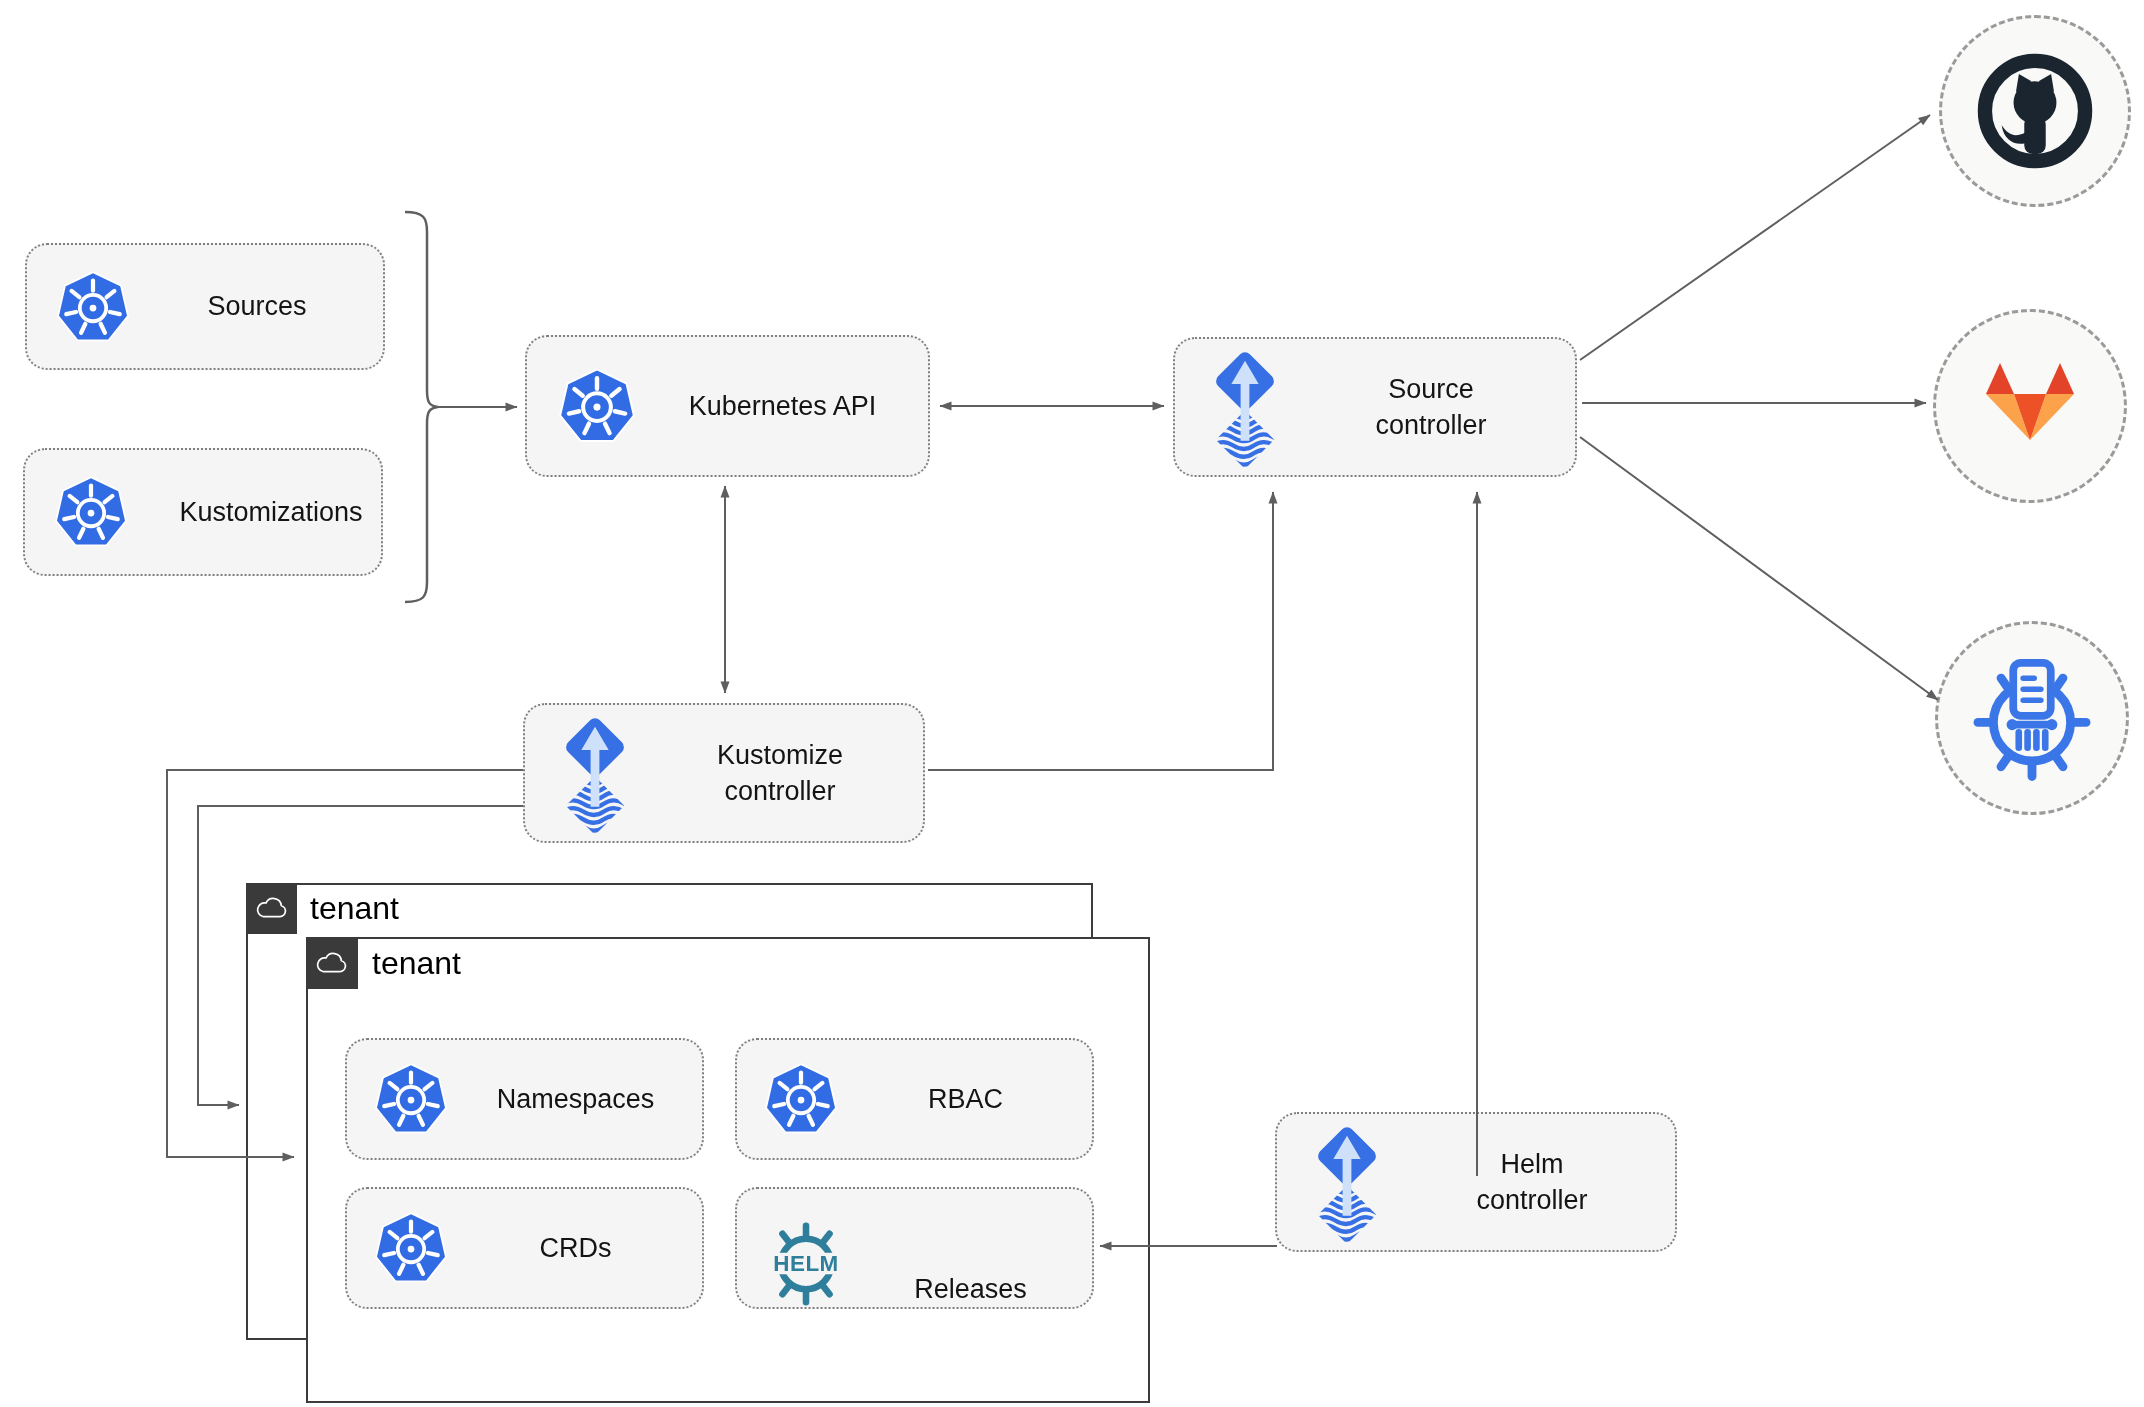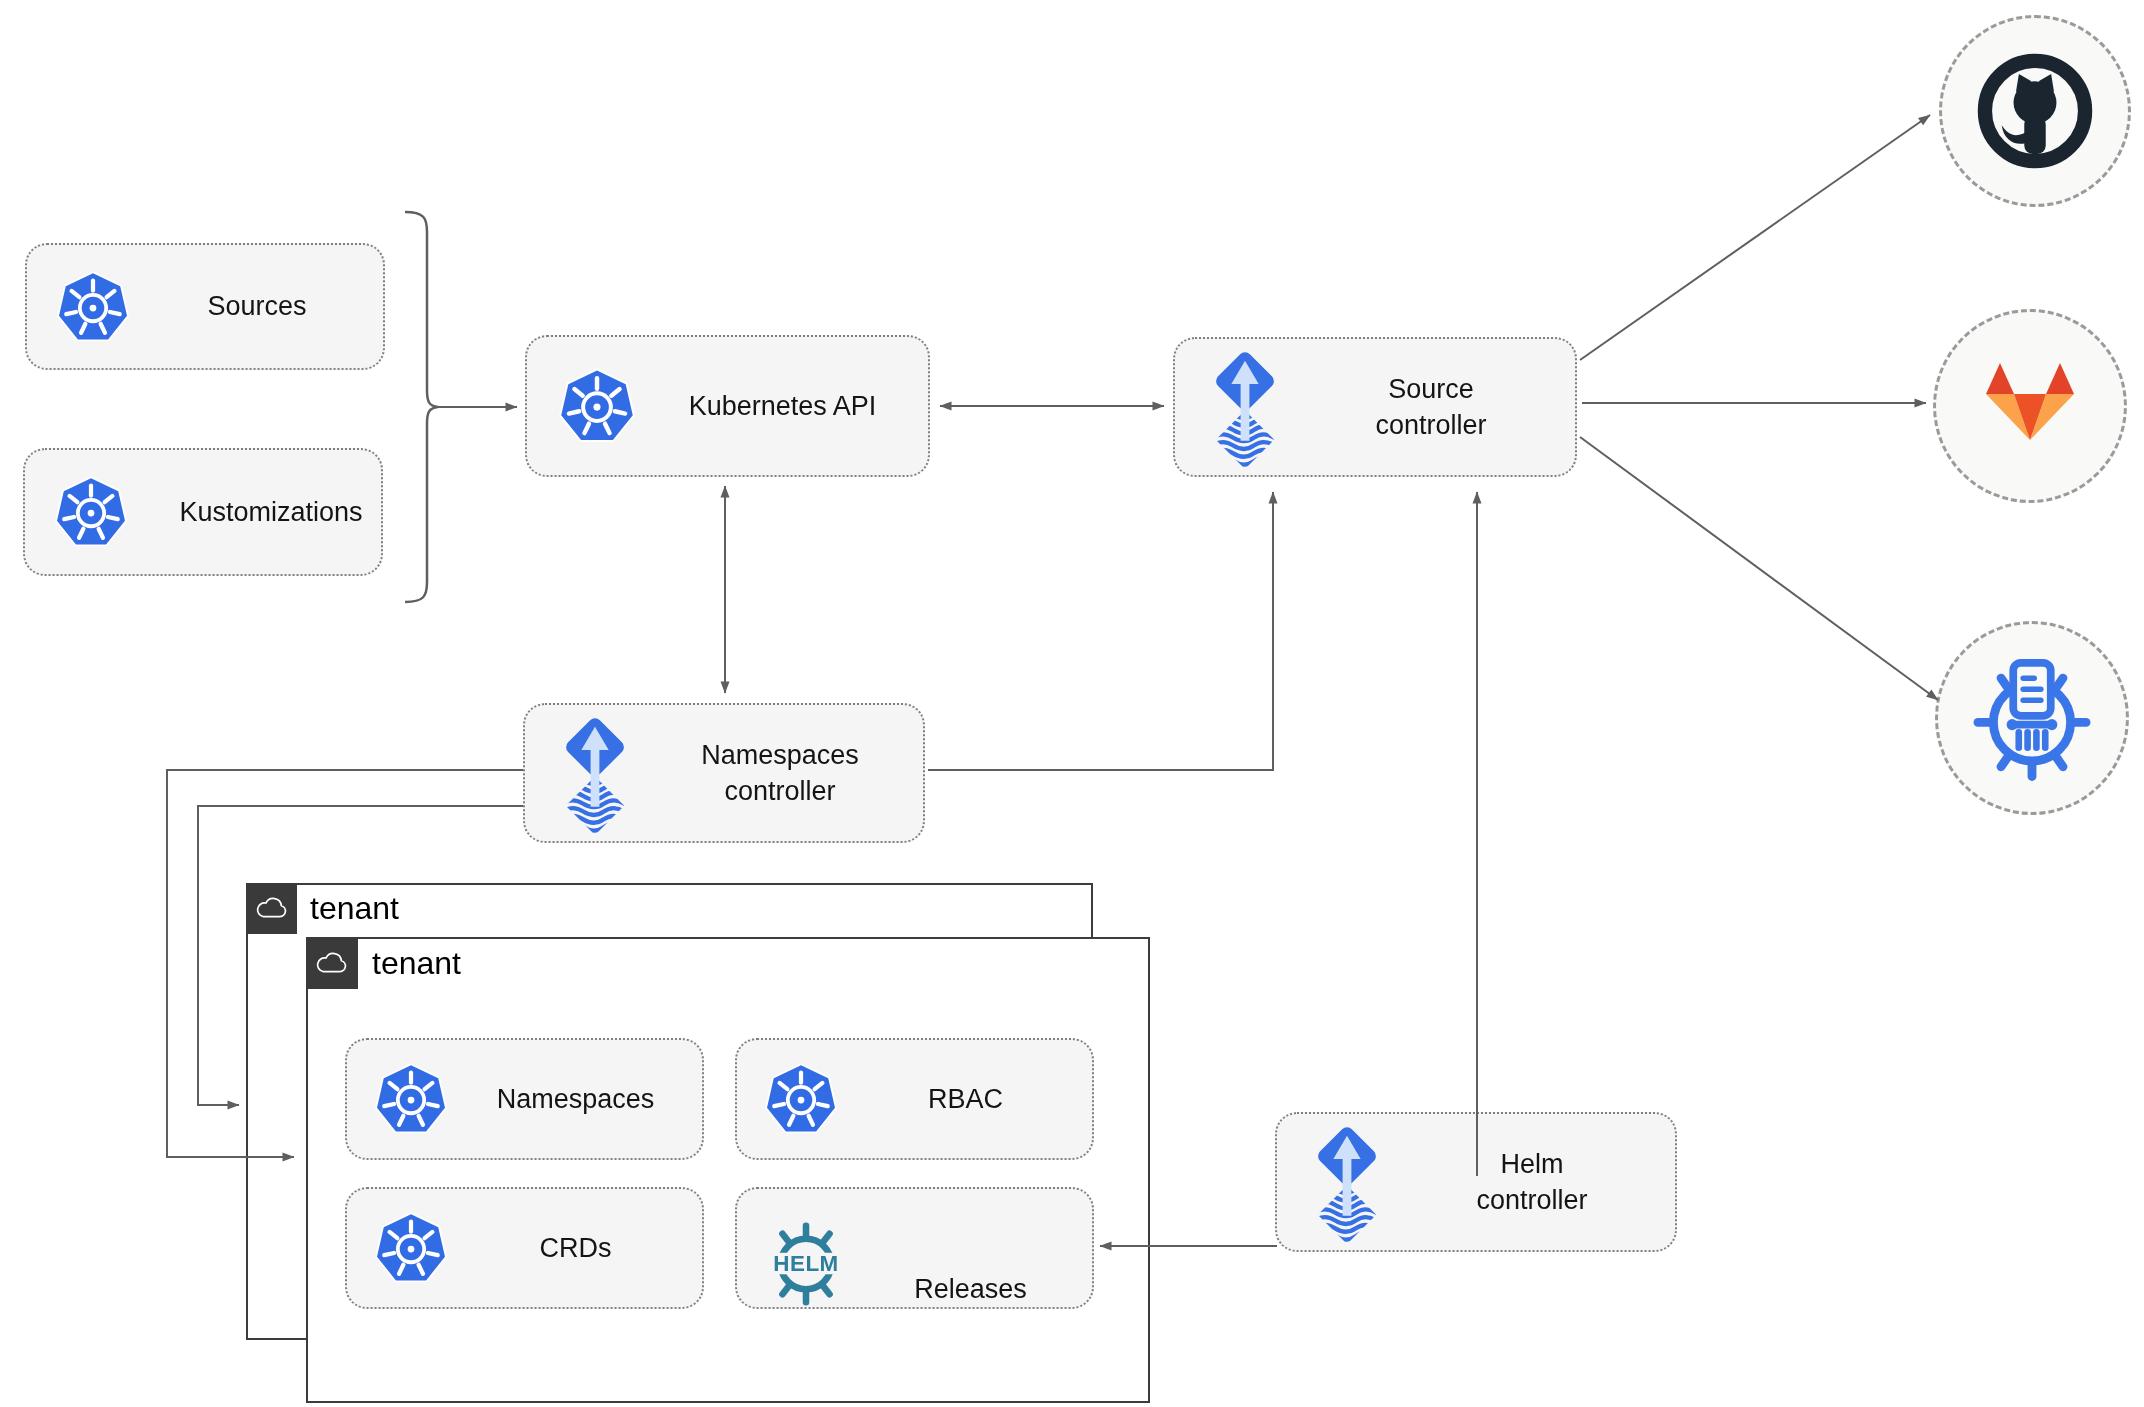--- a/index.html
+++ b/index.html
@@ -255,21 +255,21 @@
       </span>
   </div>
 
   <div class="node" style="left:523px;top:703px;width:402px;height:140px;padding-left:28px;">
     <span class="ic">
         <svg width="84" height="121">
           <use href="#ic-flux"></use>
         </svg>
       </span>
     <span class="lbl">
-        <span class="lbl-narrow">Namespaces controller</span>
+        <span class="lbl-narrow">Kustomize controller</span>
       </span>
   </div>
 
   <div class="node" style="left:1275px;top:1112px;width:402px;height:140px;padding-left:28px;">
     <span class="ic">
         <svg width="84" height="121">
           <use href="#ic-flux"></use>
         </svg>
       </span>
     <span class="lbl">

